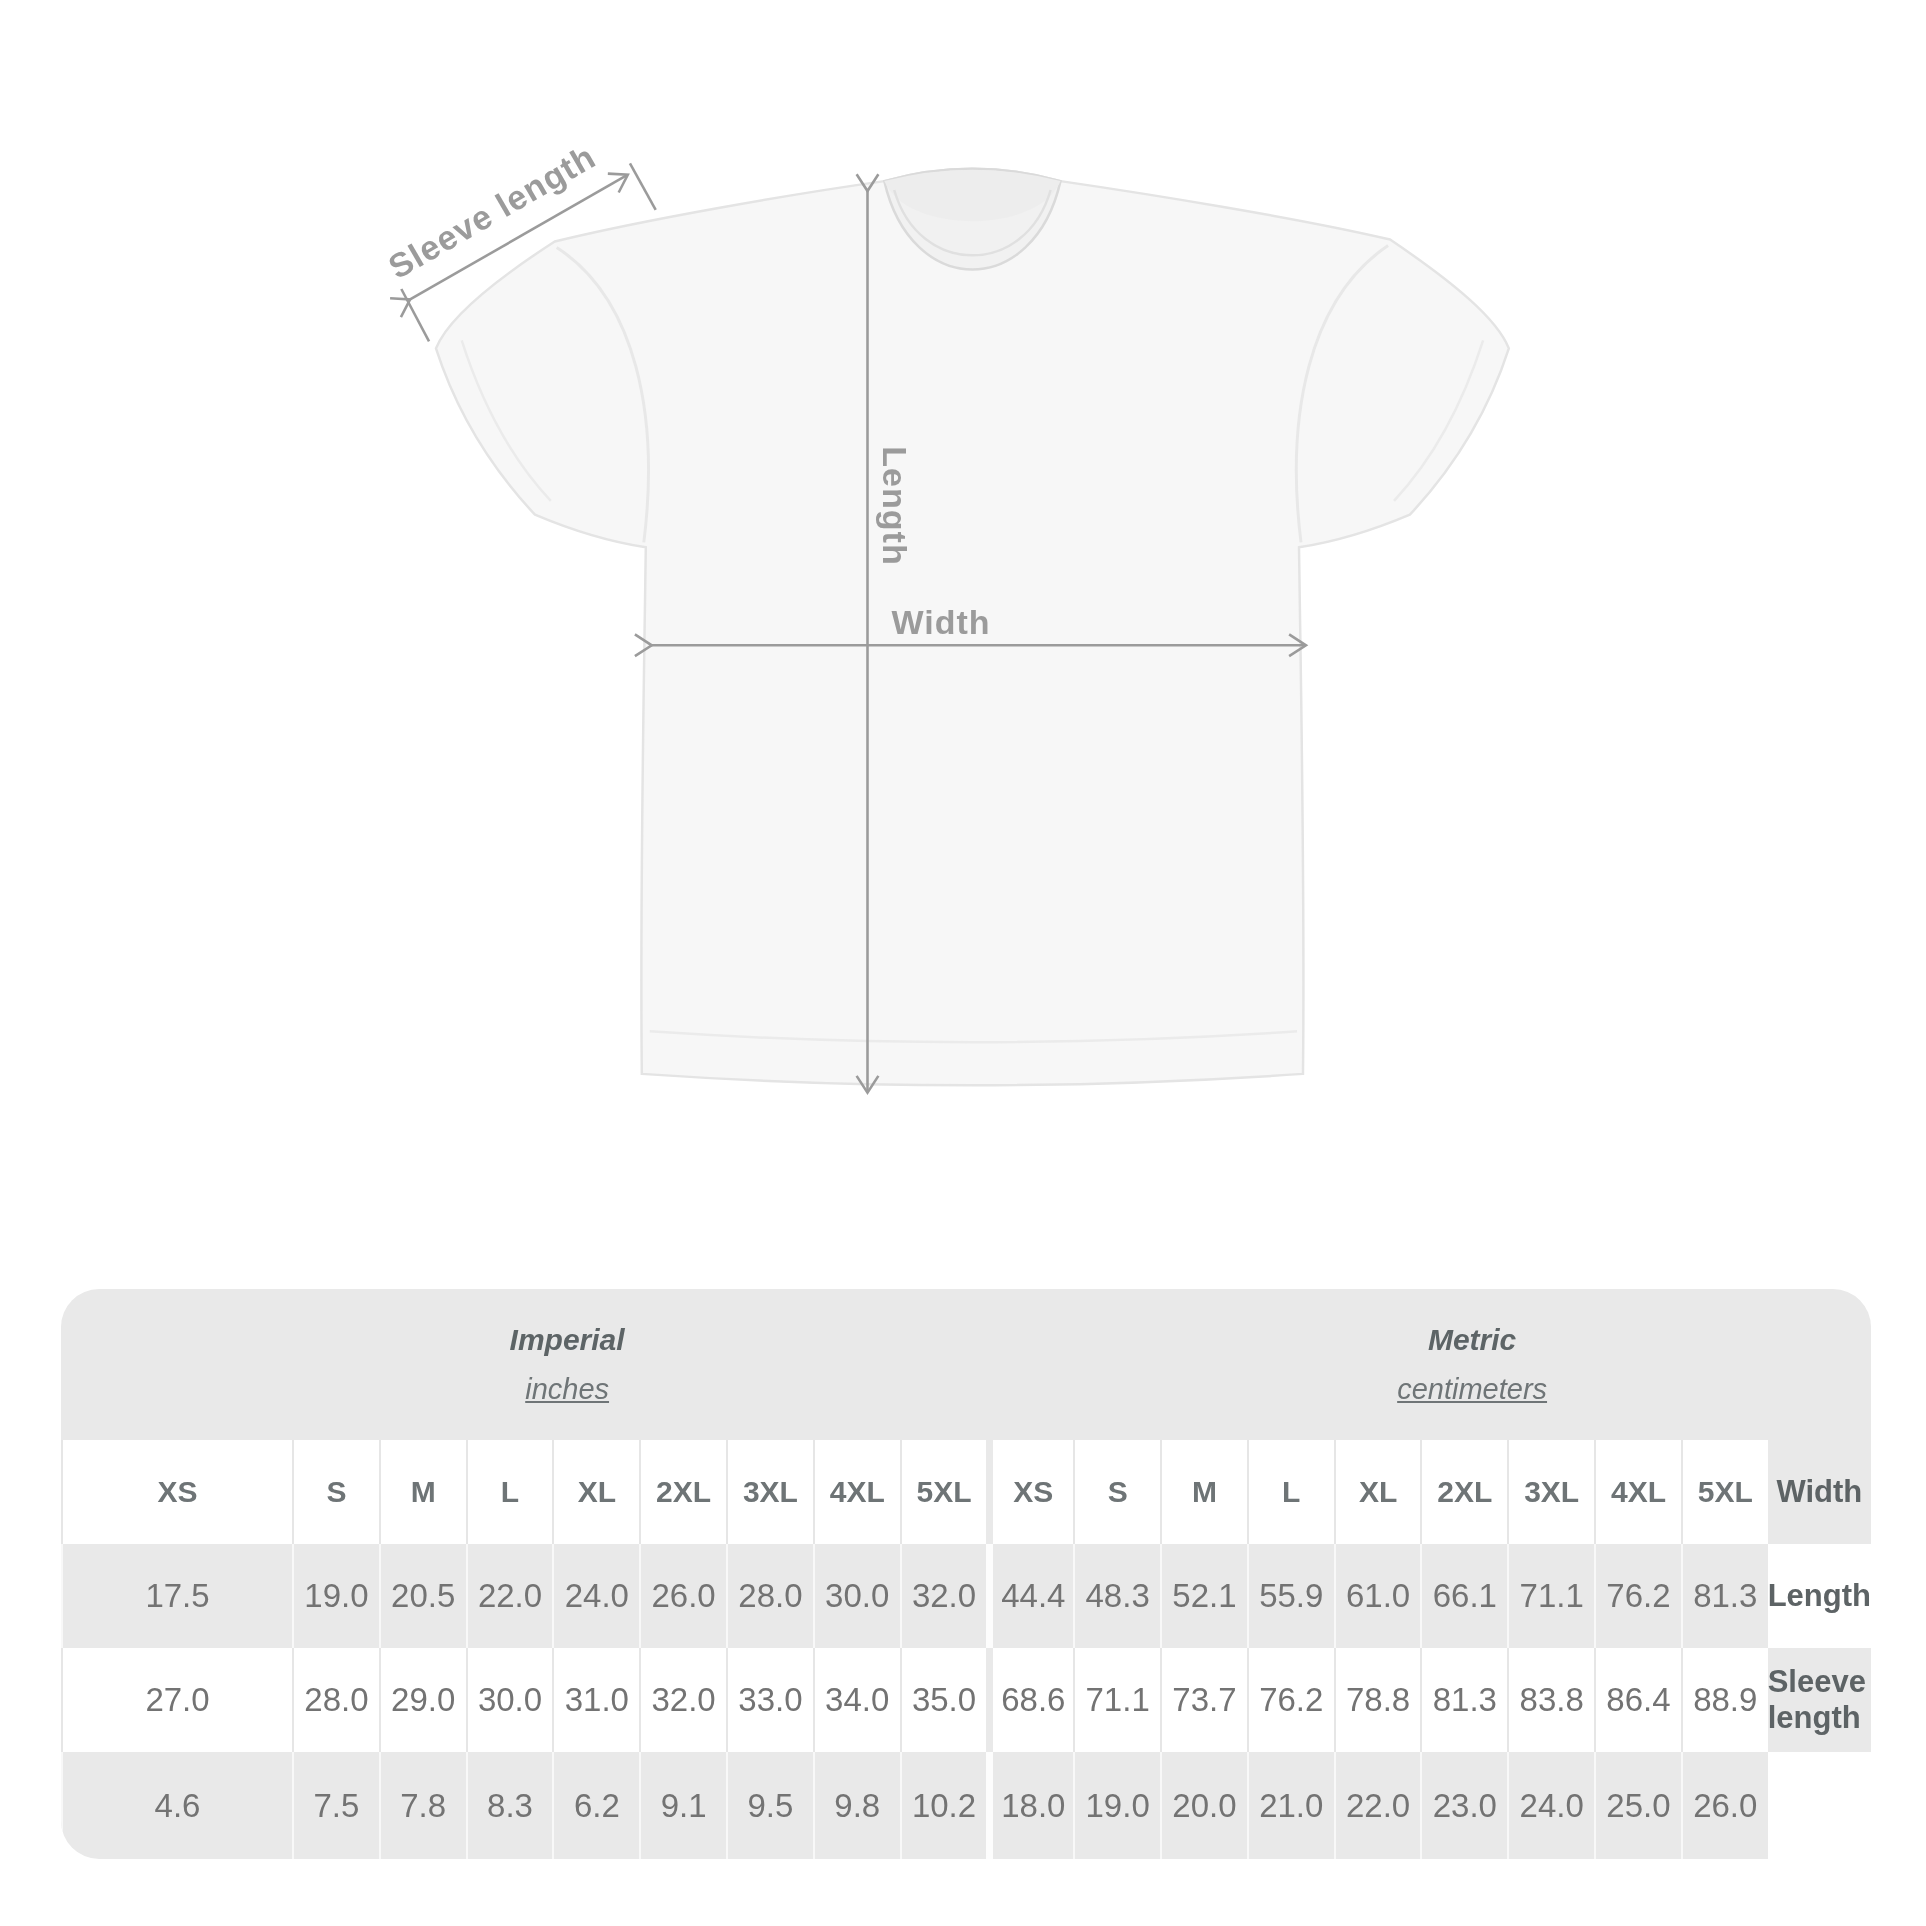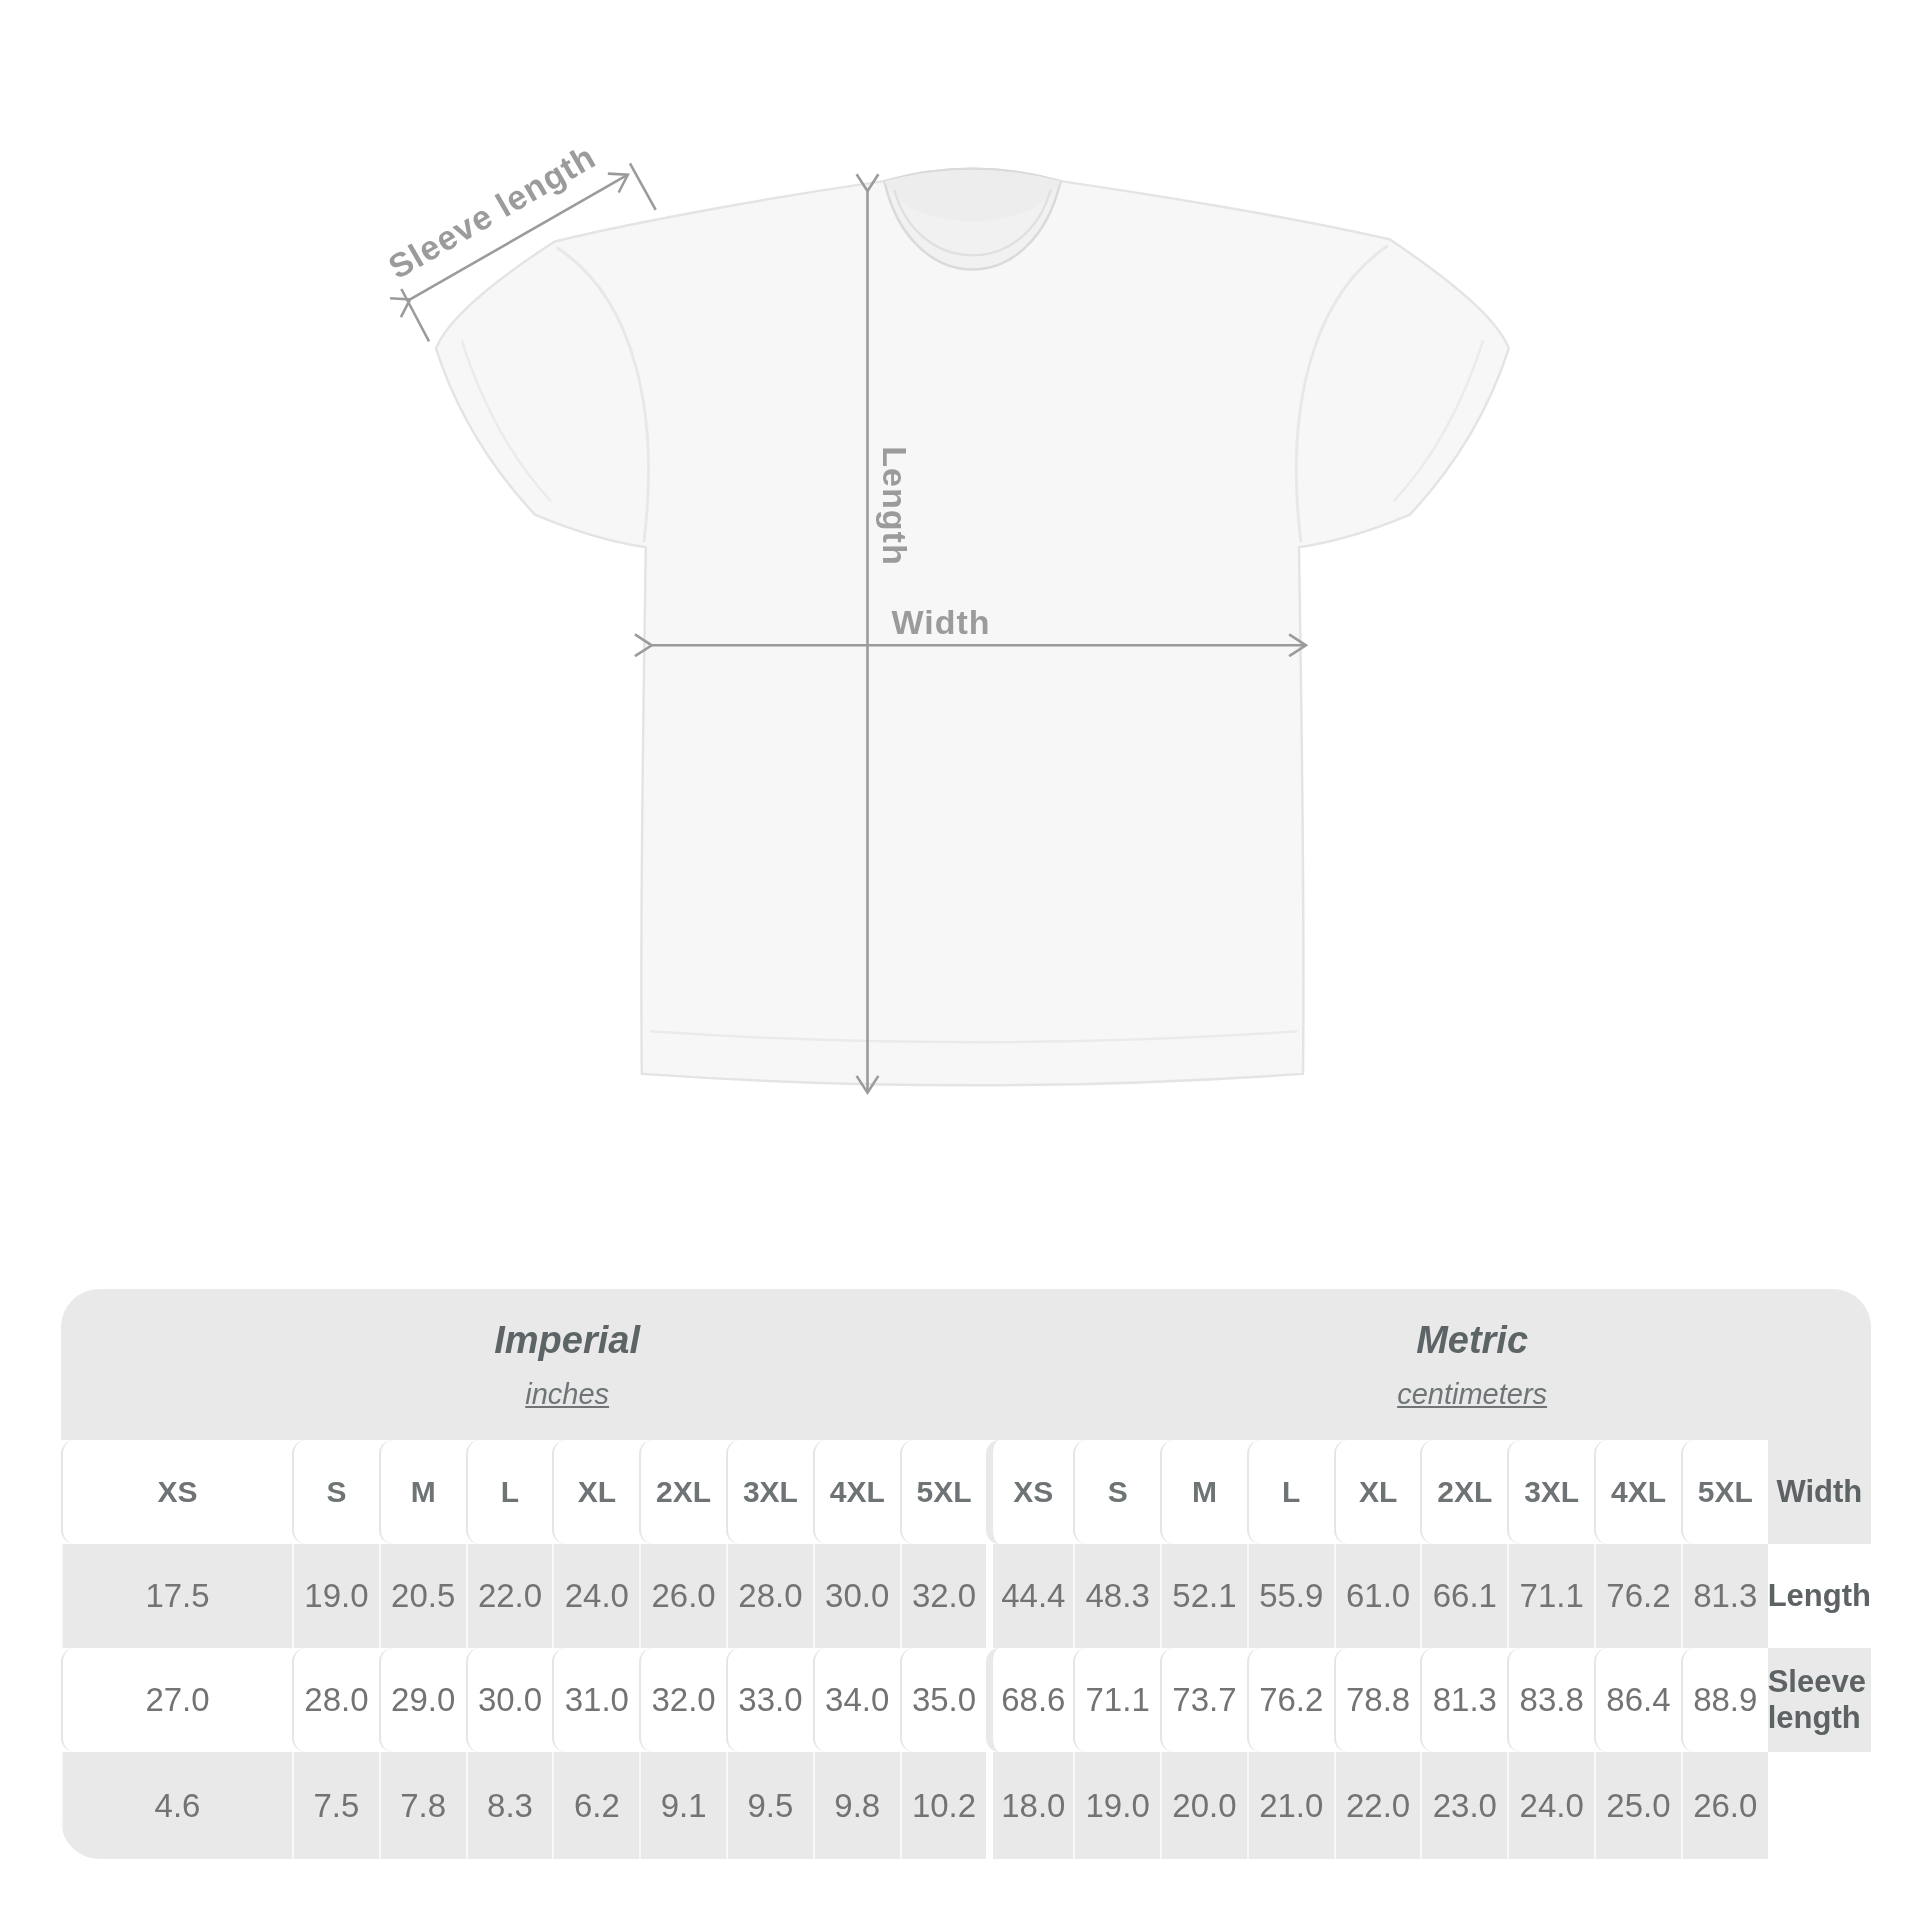--- a/index.html
+++ b/index.html
@@ -34,27 +34,27 @@
     grid-template-columns:231px repeat(18,1fr);
     grid-template-rows:151px 104px 104px 104px 107px;
     border-radius:38px;overflow:hidden;
   }
   .cell{display:flex;align-items:center;justify-content:center;box-sizing:border-box;}
   .r-gray{background:#e9e9e9;}
   .r-white{background:#ffffff;}
   .unit-head{background:#e9e9e9;flex-direction:column;}
   .span-imp{grid-column:1 / 11;}
   .span-met{grid-column:11 / 20;}
-  .unit-name{font-size:38px;font-weight:bold;font-style:italic;color:#5d6466;margin-bottom:16px;}
+  .unit-name{font-size:30px;font-weight:bold;font-style:italic;color:#5d6466;margin-bottom:16px;}
   .unit-sub{font-size:29px;font-style:italic;color:#6f7577;text-decoration:underline;}
   .lblc{font-size:31px;font-weight:bold;color:#5d6365;}
   .size-head{font-size:30px;font-weight:bold;color:#6e7476;}
   .val{font-size:33px;color:#737373;}
   .sep{border-left:2px solid transparent;}
-  .r-white.sep{border-left-color:#e6e6e6;border-radius:14px;}
+  .r-white.sep{border-left-color:#e6e6e6;}
   .r-gray.sep{border-left-color:#f8f8f8;}
   .sep-big{border-left-width:7px;}
   .r-white.sep-big{border-left-color:#e9e9e9;}
   .r-gray.sep-big{border-left-color:#fdfdfd;}
 </style>
 </head>
 <body>
 
 <div class="stage">
 

